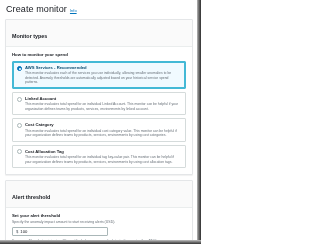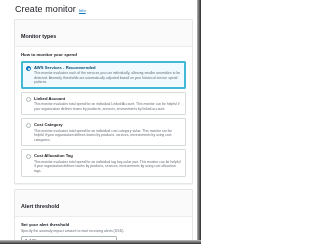--- a/index.html
+++ b/index.html
@@ -24,21 +24,21 @@
   .frame-bottom {
     position: absolute; left: 0; bottom: 0;
     width: 201px; height: 4px;
     background: linear-gradient(to bottom, #c2c2c2 0%, #767676 50%, #333333 100%);
   }
   .page {
     position: absolute;
     top: 0; left: 0;
     width: 197px; height: 240px;
     background: #ffffff;
-    padding: 3px 4px 0 14px;
+    padding: 3px 4px 0 5px;
     overflow: hidden;
   }
 
   
   .page-title-row {
     display: flex;
     align-items: baseline;
     gap: 3px;
     padding: 1px 0 4px 1px;
   }

